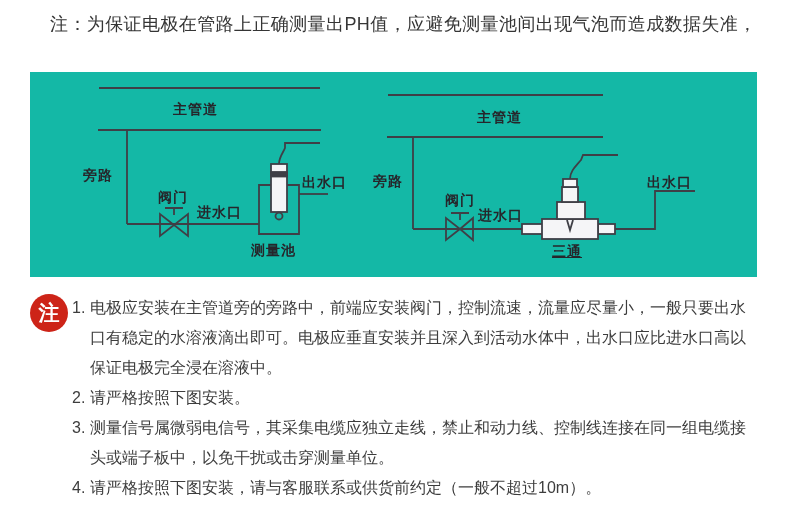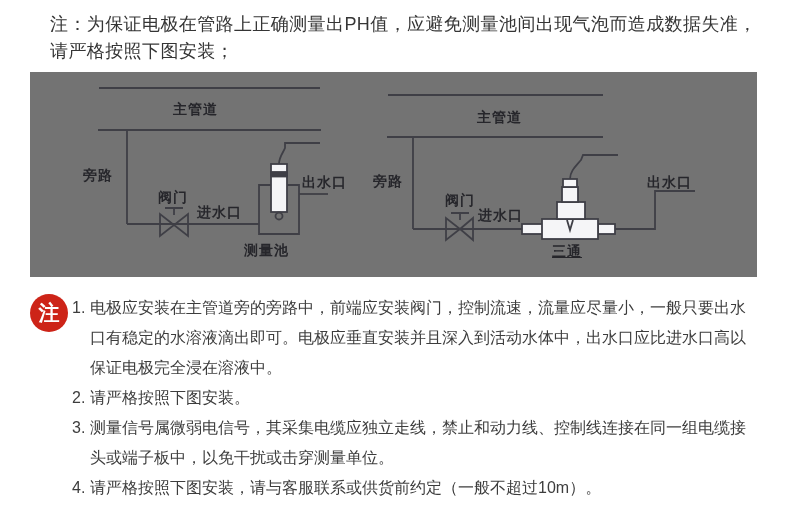--- a/index.html
+++ b/index.html
@@ -1,39 +1,38 @@
 <!DOCTYPE html>
 <html><head>
 <meta charset="utf-8">
 <style>
   html,body{margin:0;padding:0;background:#ffffff;}
   .page{position:relative;width:790px;height:510px;background:#ffffff;overflow:hidden;
         font-family:"Liberation Sans","DejaVu Sans",sans-serif;color:#3a3a3a;}
   .heading{position:absolute;left:50px;top:11px;width:730px;font-size:18px;line-height:27px;
            color:#353535;letter-spacing:0.4px;}
-  .panel{position:absolute;left:30px;top:72px;width:727px;height:205px;background:#737373;}
+  .panel{position:absolute;left:30px;top:72px;width:727px;height:205px;background:#14b8a6;}
   .panel svg{position:absolute;left:0;top:0;}
   .dlabel{position:absolute;font-family:"Liberation Serif","DejaVu Serif",serif;font-weight:700;
           font-size:14px;color:#26262b;letter-spacing:1px;white-space:nowrap;line-height:14px;}
   .badge{position:absolute;left:30px;top:294px;width:38px;height:38px;border-radius:50%;
          background:#cd2418;color:#ffffff;font-size:21px;font-weight:700;
          display:flex;align-items:center;justify-content:center;letter-spacing:0;}
   .notes{position:absolute;left:72px;top:293px;width:680px;font-size:16px;line-height:30px;color:#3d3d3d;}
   .note-item{display:flex;align-items:flex-start;}
   .note-num{flex:0 0 18px;}
   .note-txt{flex:1 1 auto;max-width:660px;}
 </style>
 </head>
 <body>
 
 <div class="page">
 
   <div class="heading">
     <div>注：为保证电极在管路上正确测量出PH值，应避免测量池间出现气泡而造成数据失准，</div>
-    <div>请严格按照下图安装；</div>
   </div>
 
   <div class="panel">
     <svg width="727" height="205" viewBox="0 0 727 205" fill="none" stroke="#3f3f46" stroke-width="1.8">
 
       <g>
         <path d="M69,16 H290"></path>
         <path d="M68,58 H291"></path>
         <path d="M97,58 V152"></path>
         <path d="M97,152 H229"></path>
@@ -78,21 +77,21 @@
         </g>
         <path d="M585,157 H625 V119 H665"></path>
       </g>
     </svg>
 
     <span class="dlabel" style="left:143px;top:31px;">主管道</span>
     <span class="dlabel" style="left:53px;top:97px;">旁路</span>
     <span class="dlabel" style="left:128px;top:119px;">阀门</span>
     <span class="dlabel" style="left:167px;top:134px;">进水口</span>
     <span class="dlabel" style="left:272px;top:104px;">出水口</span>
-    <span class="dlabel" style="left:214px;top:172px;">测量池</span>
+    <span class="dlabel" style="left:221px;top:172px;">测量池</span>
 
     <span class="dlabel" style="left:447px;top:39px;">主管道</span>
     <span class="dlabel" style="left:343px;top:103px;">旁路</span>
     <span class="dlabel" style="left:415px;top:122px;">阀门</span>
     <span class="dlabel" style="left:448px;top:137px;">进水口</span>
     <span class="dlabel" style="left:617px;top:104px;">出水口</span>
     <span class="dlabel" style="left:522px;top:173px;text-decoration:underline;">三通</span>
   </div>
 
   <div class="badge">注</div>

